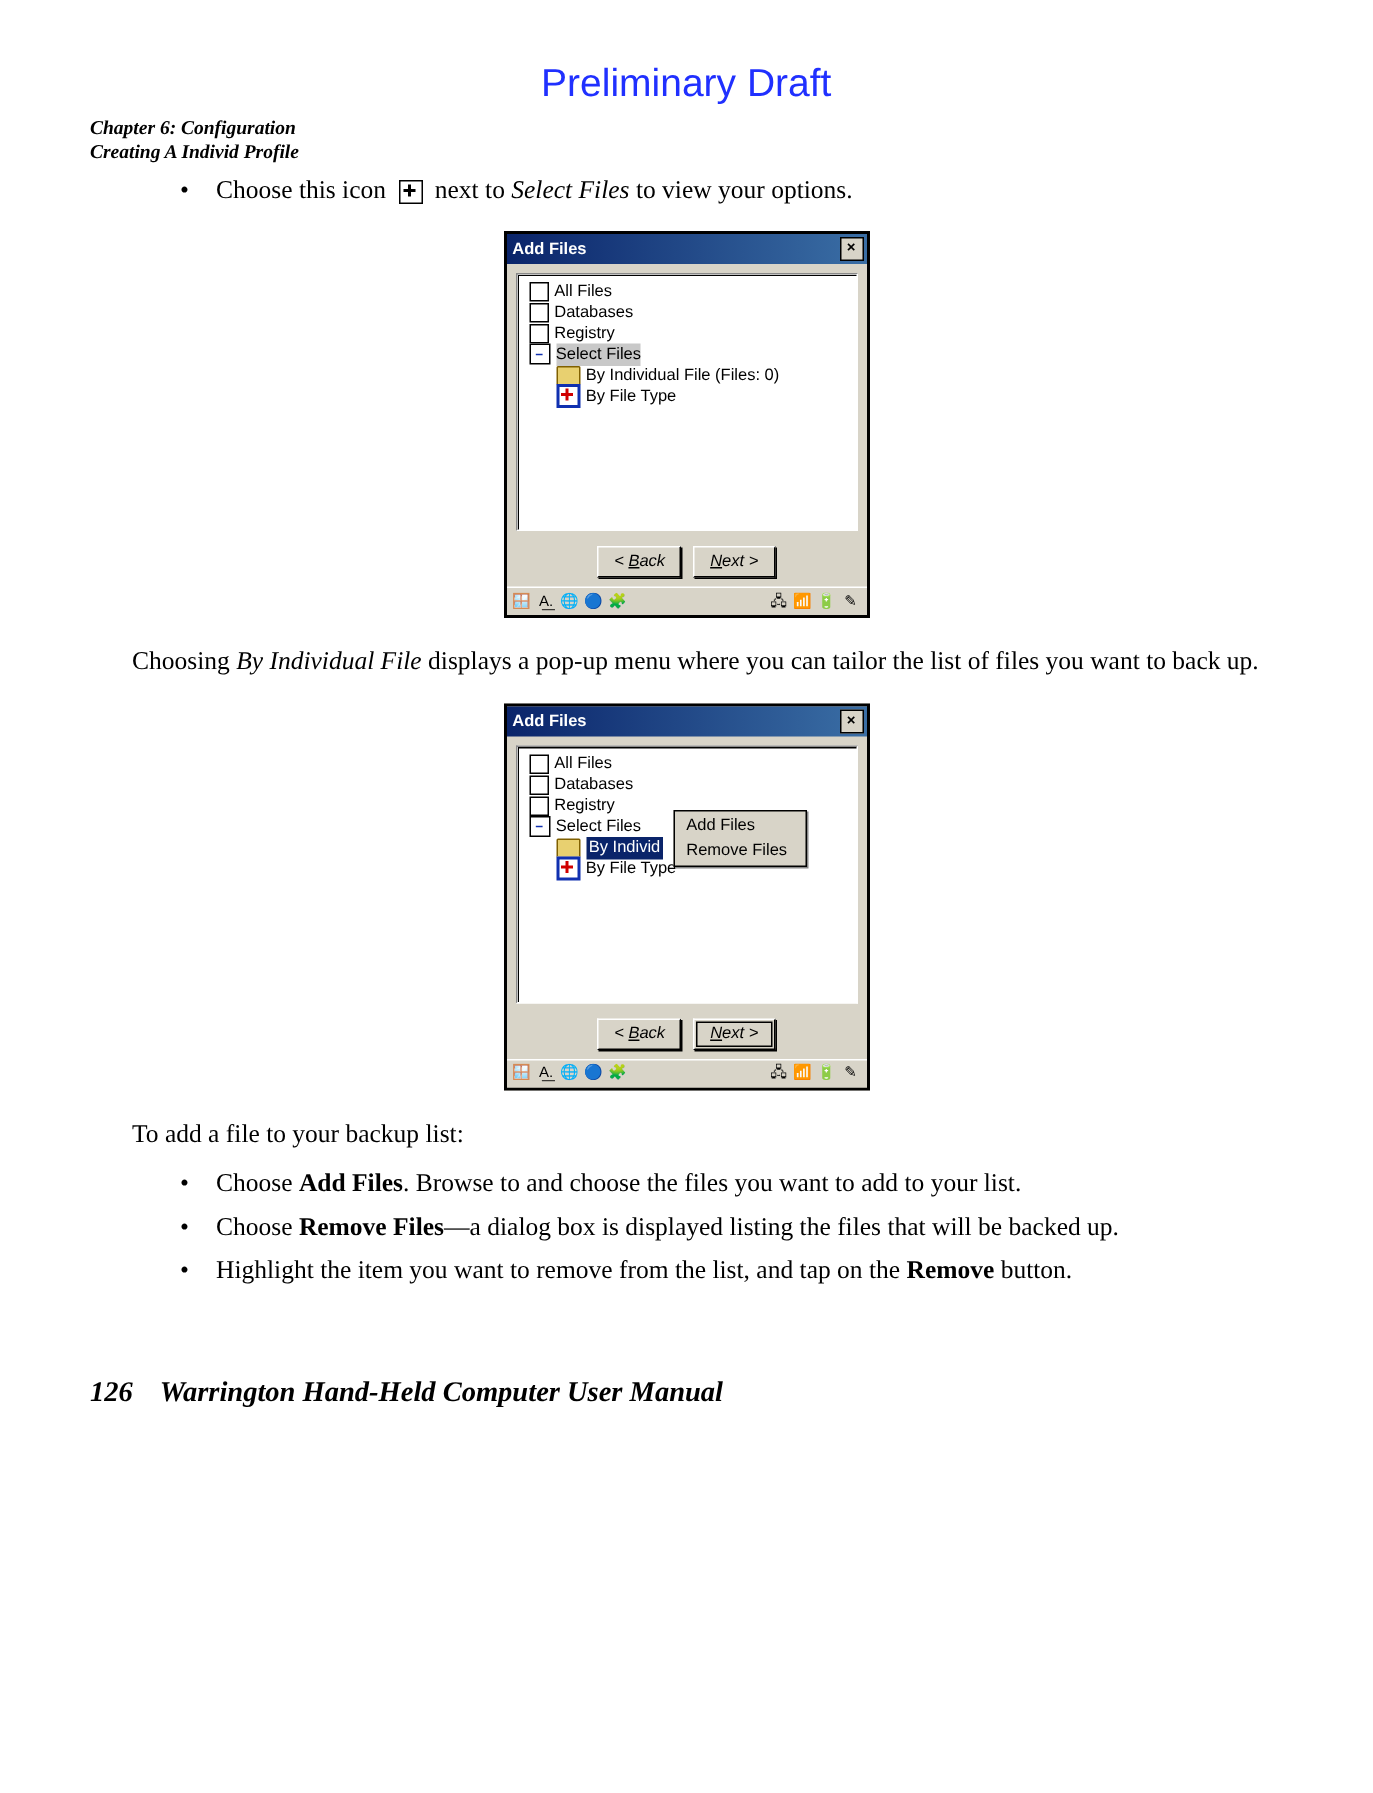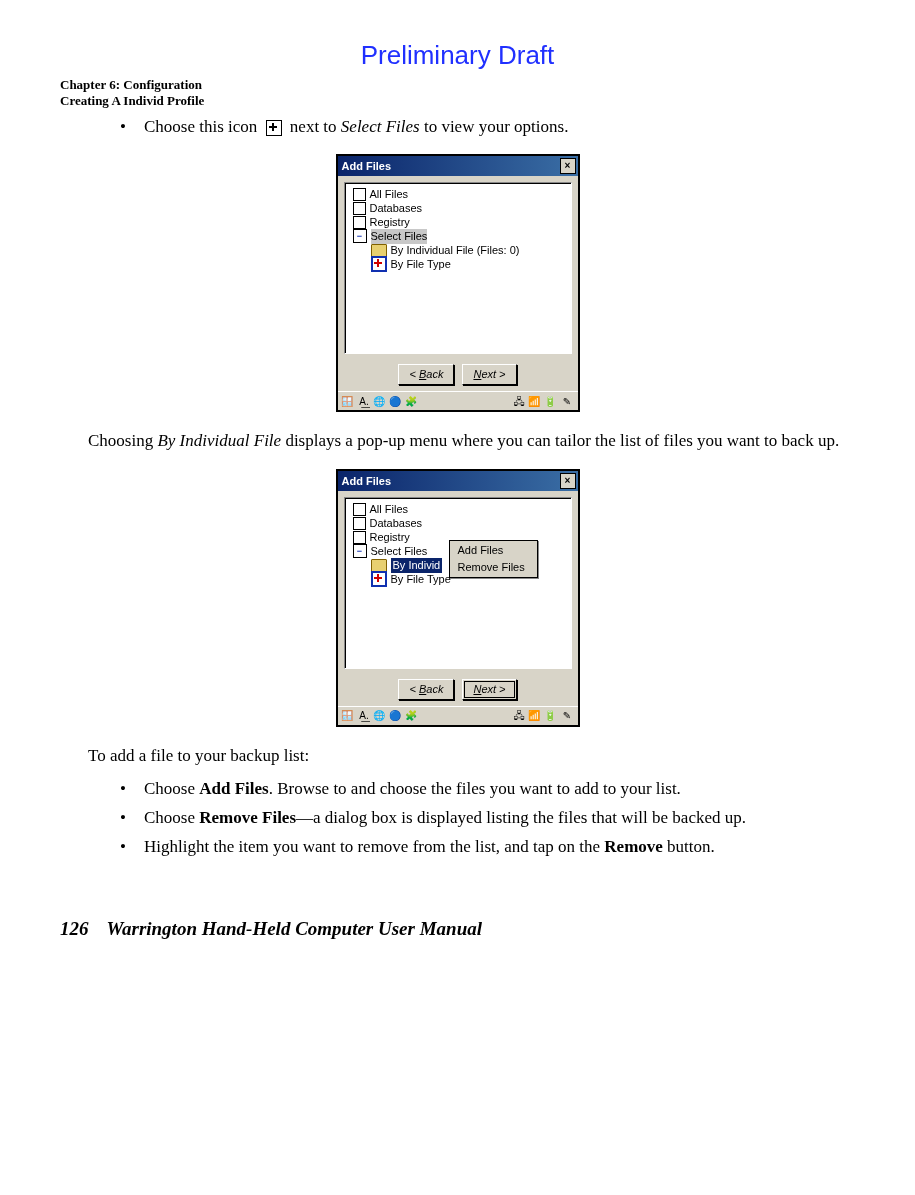--- a/index.html
+++ b/index.html
@@ -1,18 +1,18 @@
 <!DOCTYPE html>
 <html><head>
 <meta charset="utf-8">
 <style>
   html,body { margin:0; padding:0; background:#fff; font-family:"Times New Roman", Times, serif; color:#000; }
   .page { width:915px; height:970px; position:relative; box-sizing:border-box; padding:40px 60px 40px 60px; }
   .draft { color:#2030ff; font-family:Arial,Helvetica,sans-serif; font-size:26px; text-align:center; margin-bottom:6px; }
-  .hdr-line { font-weight:bold; font-size:13px; line-height:1.25; }
+  .hdr-line { font-style:italic; font-weight:bold; font-size:13px; line-height:1.25; }
   .body-text { font-size:17px; line-height:1.35; }
   .bullet-row { display:flex; padding-left:60px; margin:6px 0; }
   .bullet { width:24px; flex:none; }
   .bullet-content { flex:1; }
   .italic { font-style:italic; }
   .bold { font-weight:bold; }
   .para { margin:10px 0 10px 28px; }
   .figure { display:flex; justify-content:center; margin:16px 0 18px 0; }
   
   .dialog { width:240px; border:2px solid #000; background:#d8d4c8; font-family:"MS Sans Serif",Tahoma,Arial,sans-serif; font-size:11px; position:relative; }

